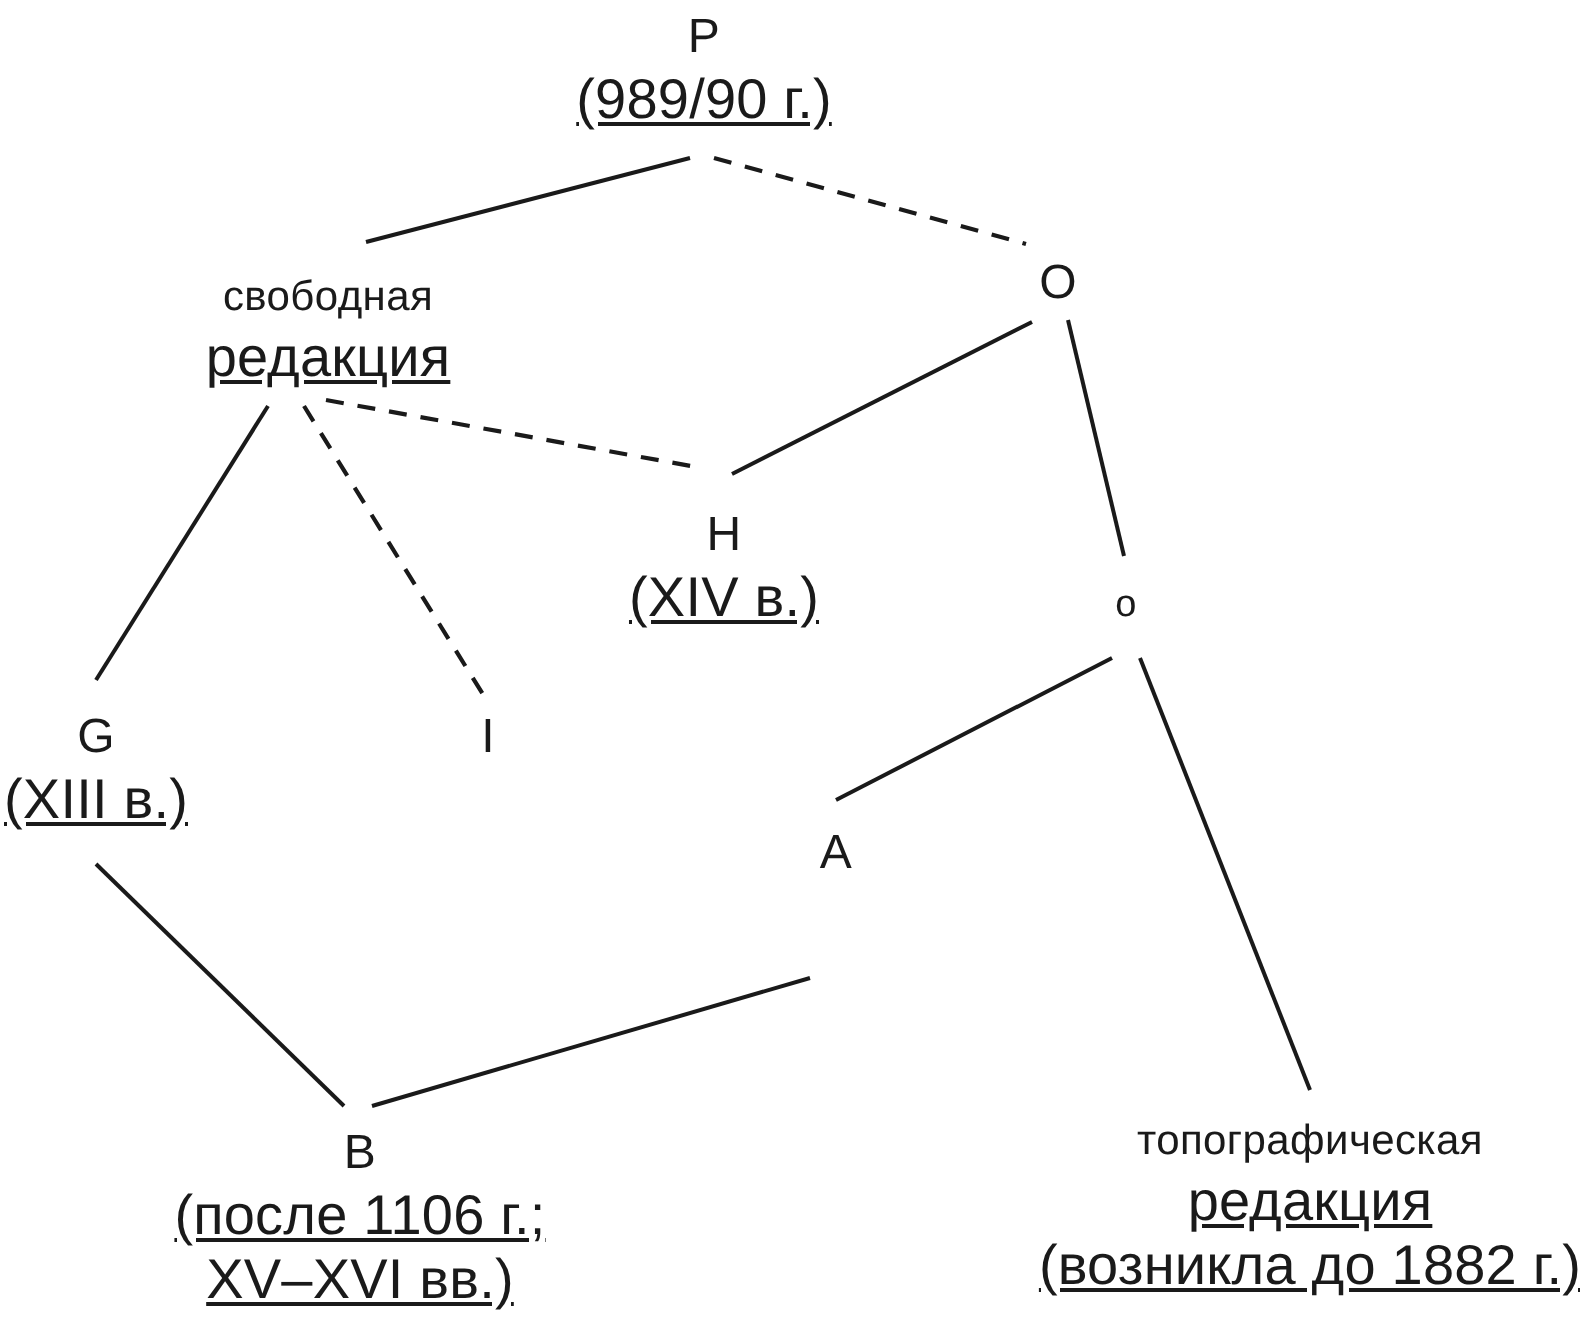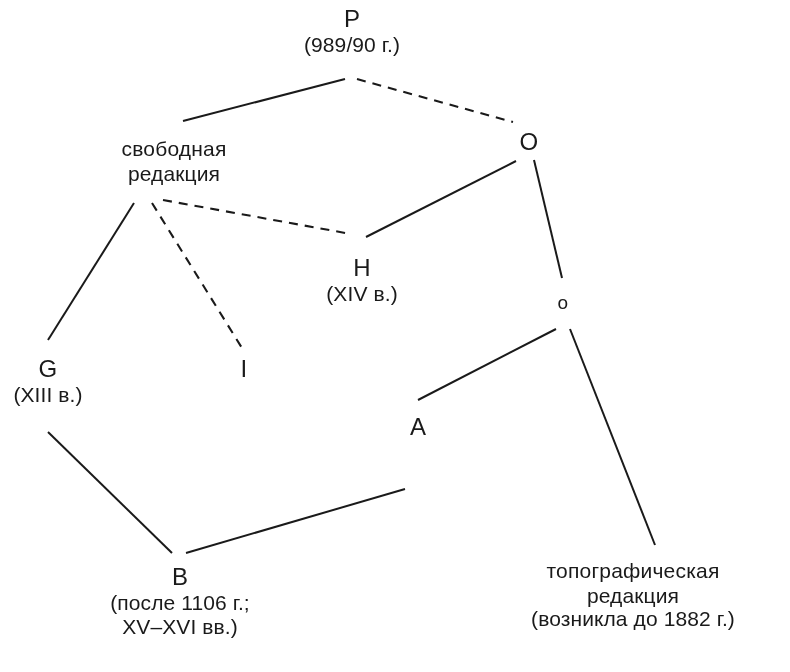--- a/index.html
+++ b/index.html
@@ -37,22 +37,23 @@
   .node .sigil {
     display: block;
     font-size: 24px;
     letter-spacing: 0.2px;
   }
   .node .sigil.small {
     font-size: 19px;
   }
   .node .date {
     display: block;
-    font-size: 21px;
+    font-size: 28px;
     letter-spacing: 0.1px;
+    text-decoration: underline;
   }
   .node .date + .date {
     margin-top: -1px;
   }
   .node.textual .sigil {
     font-size: 21px;
     line-height: 1.22;
   }
 </style>
 </head>
@@ -72,21 +73,21 @@
       <line x1="570" y1="329" x2="655" y2="545" stroke="#1a1a1a" stroke-width="2" stroke-linecap="butt"></line>
       <line x1="48" y1="432" x2="172" y2="553" stroke="#1a1a1a" stroke-width="2" stroke-linecap="butt"></line>
       <line x1="405" y1="489" x2="186" y2="553" stroke="#1a1a1a" stroke-width="2" stroke-linecap="butt"></line>
     </svg>
 
   <div id="node-layer">
       <div class="node" style="left: 352px; top: 5px;">
         <span class="sigil">P</span>
         <span class="date">(989/90 г.)</span>
       </div>
-      <div class="node textual" style="left: 164px; top: 136px; margin-left: 10px;">
+      <div class="node textual" style="left: 164px; top: 136px;">
         <span class="sigil">свободная</span>
         <span class="date">редакция</span>
       </div>
       <div class="node" style="left: 529px; top: 128px;">
         <span class="sigil">О</span>
       </div>
       <div class="node" style="left: 362px; top: 254px;">
         <span class="sigil">Н</span>
         <span class="date">(XIV в.)</span>
       </div>
@@ -101,20 +102,20 @@
         <span class="sigil">I</span>
       </div>
       <div class="node" style="left: 418px; top: 413px;">
         <span class="sigil">А</span>
       </div>
       <div class="node" style="left: 180px; top: 563px;">
         <span class="sigil">В</span>
         <span class="date">(после 1106 г.;</span>
         <span class="date">XV–XVI вв.)</span>
       </div>
-      <div class="node textual" style="left: 633px; top: 558px;">
+      <div class="node textual" style="left: 655px; top: 558px;">
         <span class="sigil">топографическая</span>
         <span class="date">редакция</span>
         <span class="date">(возникла до 1882 г.)</span>
       </div>
     </div>
 
 </div>
 
 </body></html>

